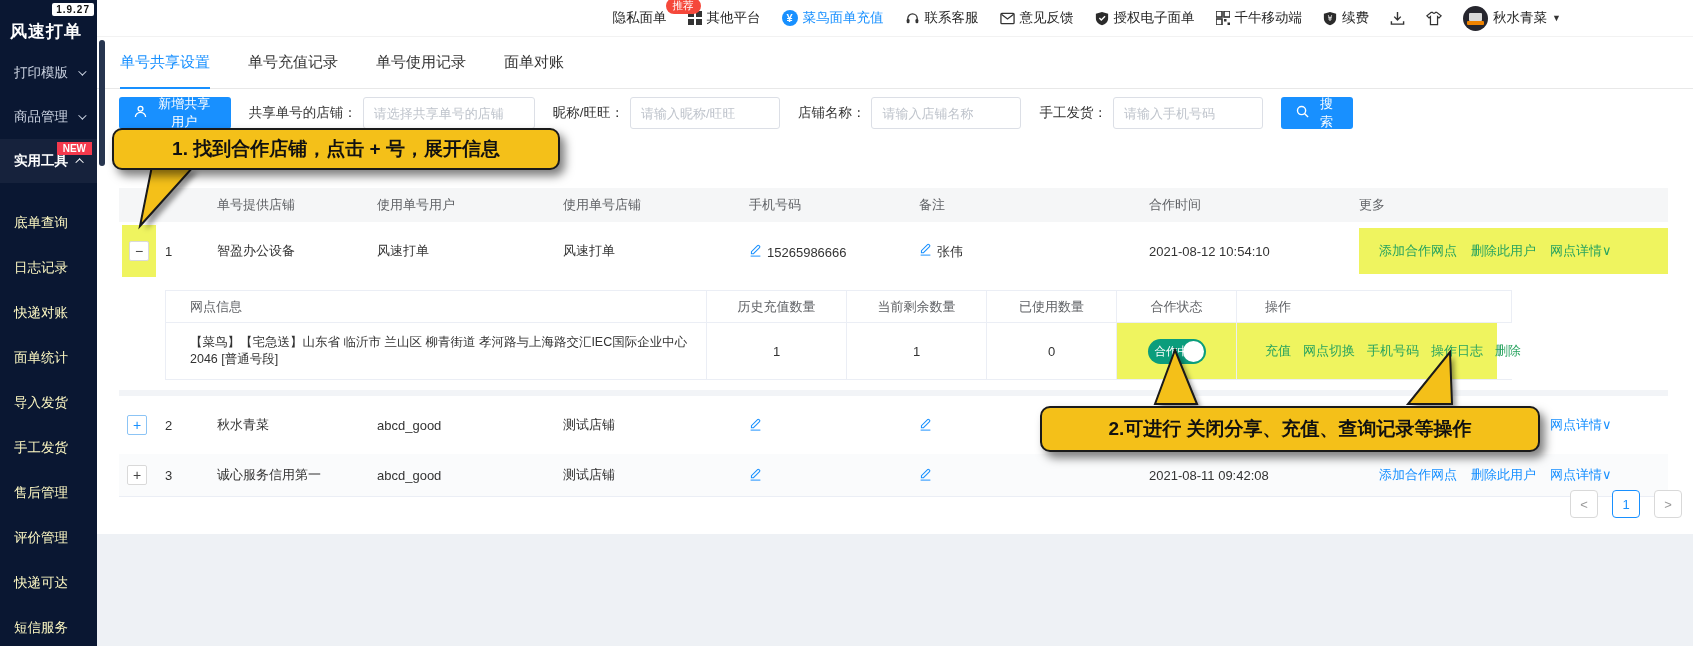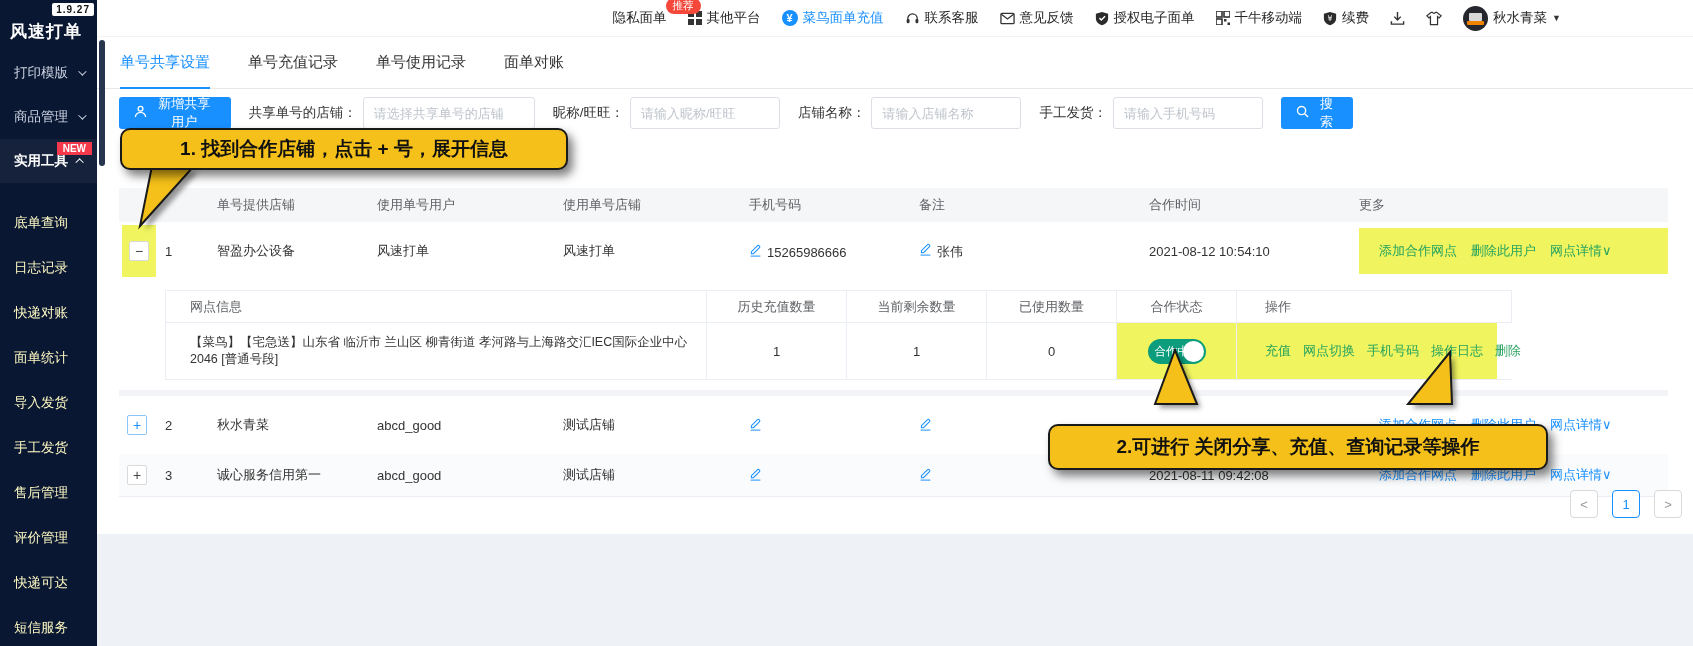--- a/index.html
+++ b/index.html
@@ -81,23 +81,23 @@
   .toggle { width:58px; height:25px; background:#0b9d7c; border-radius:13px; position:relative; color:#fff; font-size:11.5px; display:flex; align-items:center; padding-left:7px; cursor:pointer; }
   .knob { position:absolute; right:2px; top:2px; width:21px; height:21px; background:#fff; border-radius:50%; }
 
   
   .pager { position:absolute; left:1570px; top:490px; display:flex; gap:14px; z-index:3; }
   .pbtn { width:28px; height:28px; border:1px solid #d9d9d9; background:#fff; border-radius:4px; color:#999; font-size:13px; display:flex; align-items:center; justify-content:center; cursor:pointer; }
   .pbtn.cur { border-color:#1890ff; color:#1890ff; }
 
   
   .tails { position:absolute; left:0; top:0; width:1693px; height:646px; z-index:40; pointer-events:none; }
-  .callout { position:absolute; background:#f4c019; border:2px solid #1a1a1a; border-radius:10px; display:flex; align-items:center; justify-content:center; font-size:19px; font-weight:bold; color:#111; box-shadow:5px 6px 10px rgba(0,0,0,.5); z-index:50; white-space:nowrap;margin-left:8px; }
+  .callout { position:absolute; background:#f4c019; border:2px solid #1a1a1a; border-radius:10px; display:flex; align-items:center; justify-content:center; font-size:19px; font-weight:bold; color:#111; box-shadow:5px 6px 10px rgba(0,0,0,.5); z-index:50; white-space:nowrap; }
   .co1 { left:112px; top:128px; width:448px; height:42px; }
-  .co2 { left:1040px; top:424px; width:500px; height:46px; }
+  .co2 { left:1040px; top:406px; width:500px; height:46px; }
 </style>
 </head>
 <body>
 
 <div class="main-surface"></div>
 
 <div class="sidebar">
   <div class="logo">
     <span>风速打单</span>
     <span class="ver-badge">1.9.27</span>

